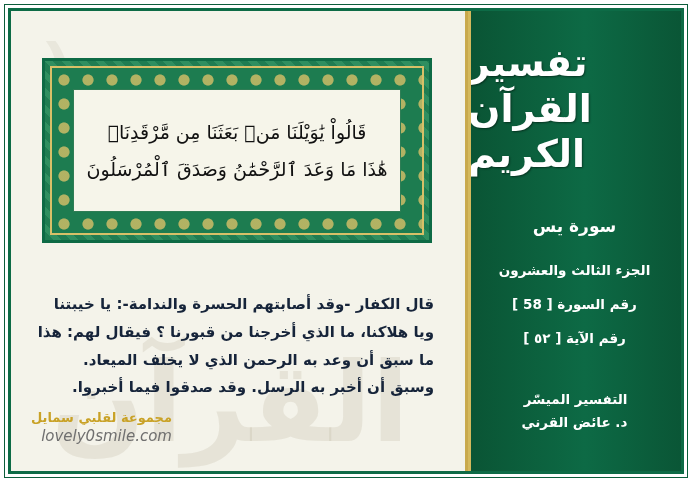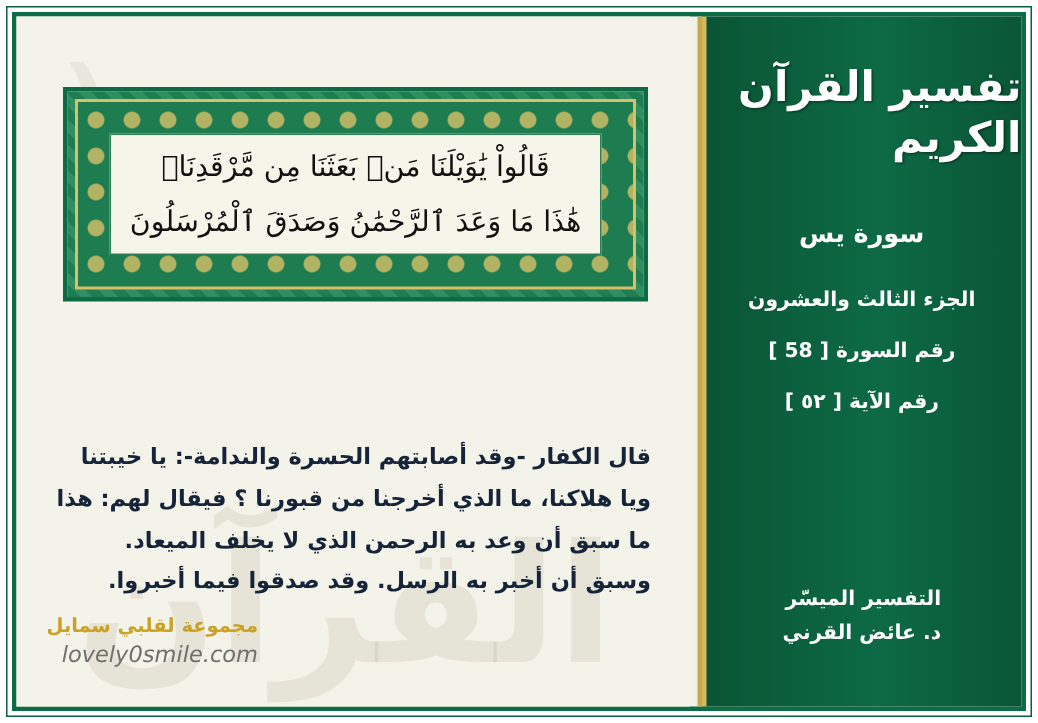--- a/index.html
+++ b/index.html
@@ -49,24 +49,24 @@
   .side-panel .gold-line {
     position: absolute;
     left: 0; top: 0;
     width: 3px; height: 100%;
     background: #d4b85c;
   }
   .book-title {
     margin-top: 30px;
     color: #ffffff;
     font-family: "DejaVu Sans", sans-serif;
-    font-size: 28px;
+    font-size: 38px;
     font-weight: bold;
     letter-spacing: -1px;
-    text-align: right;
+    text-align: left;
     line-height: 1.2;
     direction: rtl;
     text-shadow: 1px 1px 2px rgba(0,0,0,.45);
   }
   .sura-name {
     margin-top: 38px;
     color: #ffffff;
     font-size: 17px;
     font-weight: bold;
     direction: rtl;
@@ -115,21 +115,21 @@
     color: rgba(185, 180, 158, 0.18);
     font-weight: bold;
     direction: rtl;
     pointer-events: none;
     user-select: none;
   }
   
   .ayah-frame {
     position: absolute;
     left: 31px; top: 47px;
-    width: 390px; height: 143px;
+    width: 390px; height: 185px;
     box-sizing: border-box;
     border: 3px solid #0d6a45;
     background:
       repeating-linear-gradient(45deg, #1f7d52 0px, #1f7d52 6px, #2f8f60 6px, #2f8f60 12px);
     padding: 5px;
   }
   .ayah-frame .orn-inner {
     position: absolute;
     left: 5px; top: 5px; right: 5px; bottom: 5px;
     border: 2px solid #d8c068;

